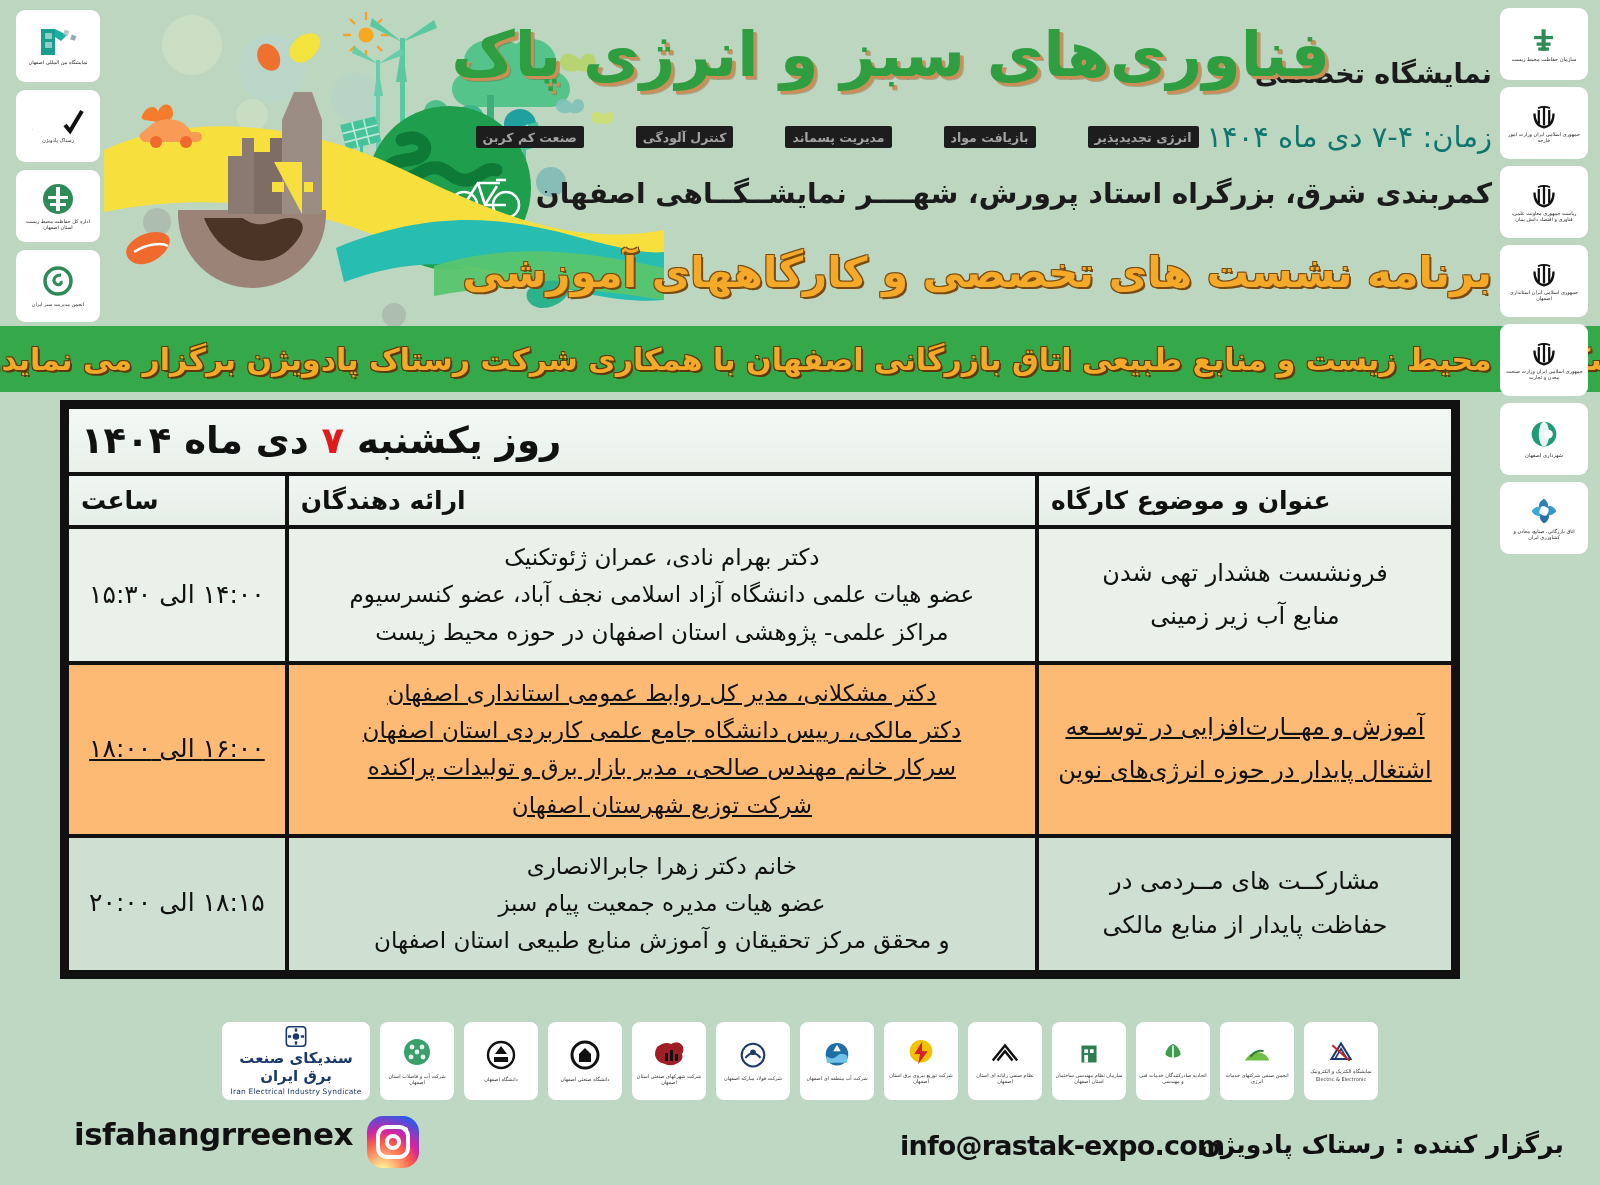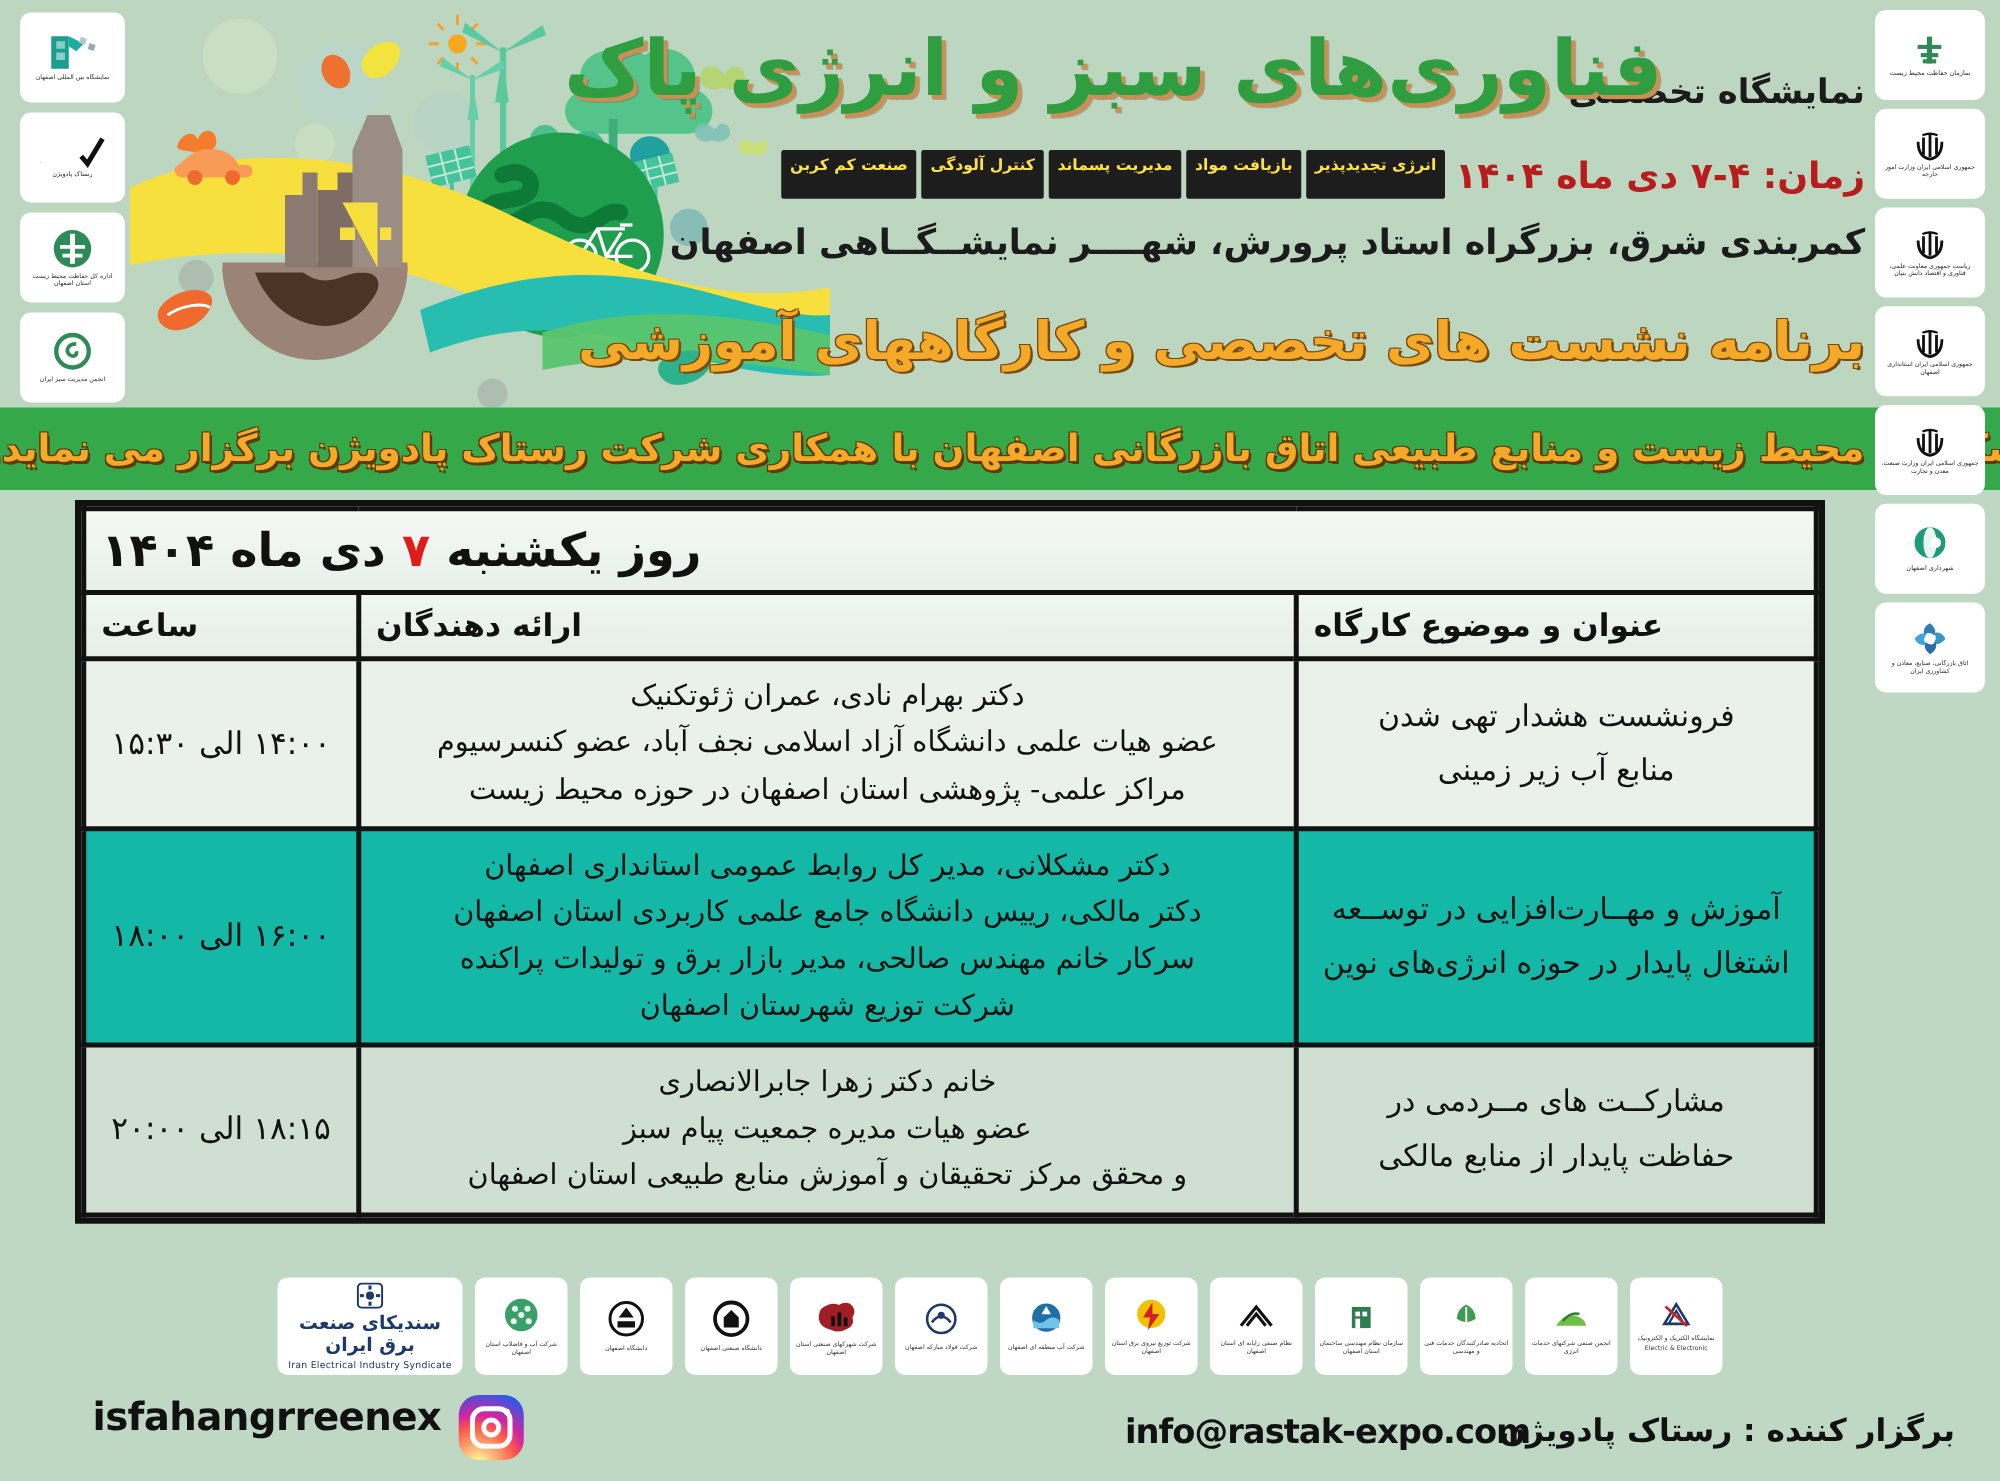--- a/index.html
+++ b/index.html
@@ -77,29 +77,30 @@
     text-shadow: 3px 3px 0 #c98f57, 4px 4px 0 rgba(120,80,40,.35);
     white-space: nowrap;
     font-family: "DejaVu Sans", sans-serif;
   }
   .date-row {
     position: absolute; right: 8px; top: 120px;
     display: flex; flex-direction: row; align-items: center;
     gap: 8px; direction: rtl;
   }
   .date-text {
-    font-size: 29px; font-weight: 700; color: #b91c1c;
+    font-size: 29px; font-weight: 400; color: #0f766e;
     white-space: nowrap; letter-spacing: 1px;
   }
   .tags { display: flex; flex-direction: row; gap: 4px; }
   .tag {
-    background: #1d1d1d; color: #fde047;
+    background: #1d1d1d; color: #a3a3a3;
     font-size: 12.5px; font-weight: 600;
-    padding: 4px 7px 20px; border-radius: 2px;
+    padding: 4px 7px 3px; border-radius: 2px;
     white-space: nowrap;
+    margin-left: 48px;
   }
   .line-venue {
     position: absolute; right: 8px; top: 177px;
     font-size: 28px; font-weight: 700; color: #1b1b1b;
     white-space: nowrap; letter-spacing: -0.2px;
   }
   .orange-head {
     position: absolute; right: 8px; top: 248px;
     font-size: 42px; font-weight: 700;
     color: #f5a929;
@@ -157,21 +158,21 @@
   .c-time  { width: 220px; }
   .c-pres  { width: 760px; }
   .c-topic { width: 420px; }
   td.cell {
     text-align: center;
     font-size: 23px; color: #111; line-height: 1.62;
   }
   td.cell.topic { font-size: 24px; line-height: 1.8; }
   td.cell.time  { font-size: 25px; font-weight: 500; white-space: nowrap; }
   tr.r1 td { background: #e9f1ea; }
-  tr.r2 td { background: #14b8a6; }
+  tr.r2 td { background: #fdba74; text-decoration: underline; }
   tr.r3 td { background: #cfe0d2; }
 
   
   .sponsors {
     position: absolute; left: 0; top: 1018px;
     width: 1600px; height: 86px;
     display: flex; flex-direction: row-reverse;
     align-items: center; justify-content: center; gap: 10px;
   }
   .sp-box {

